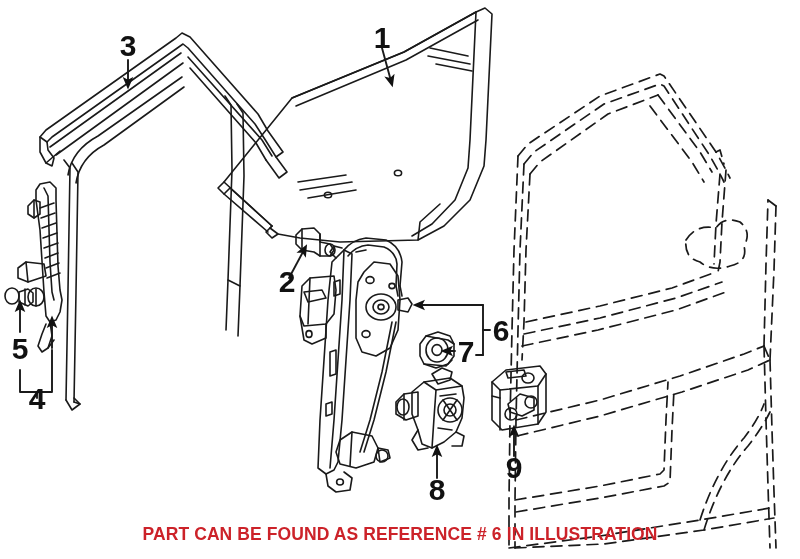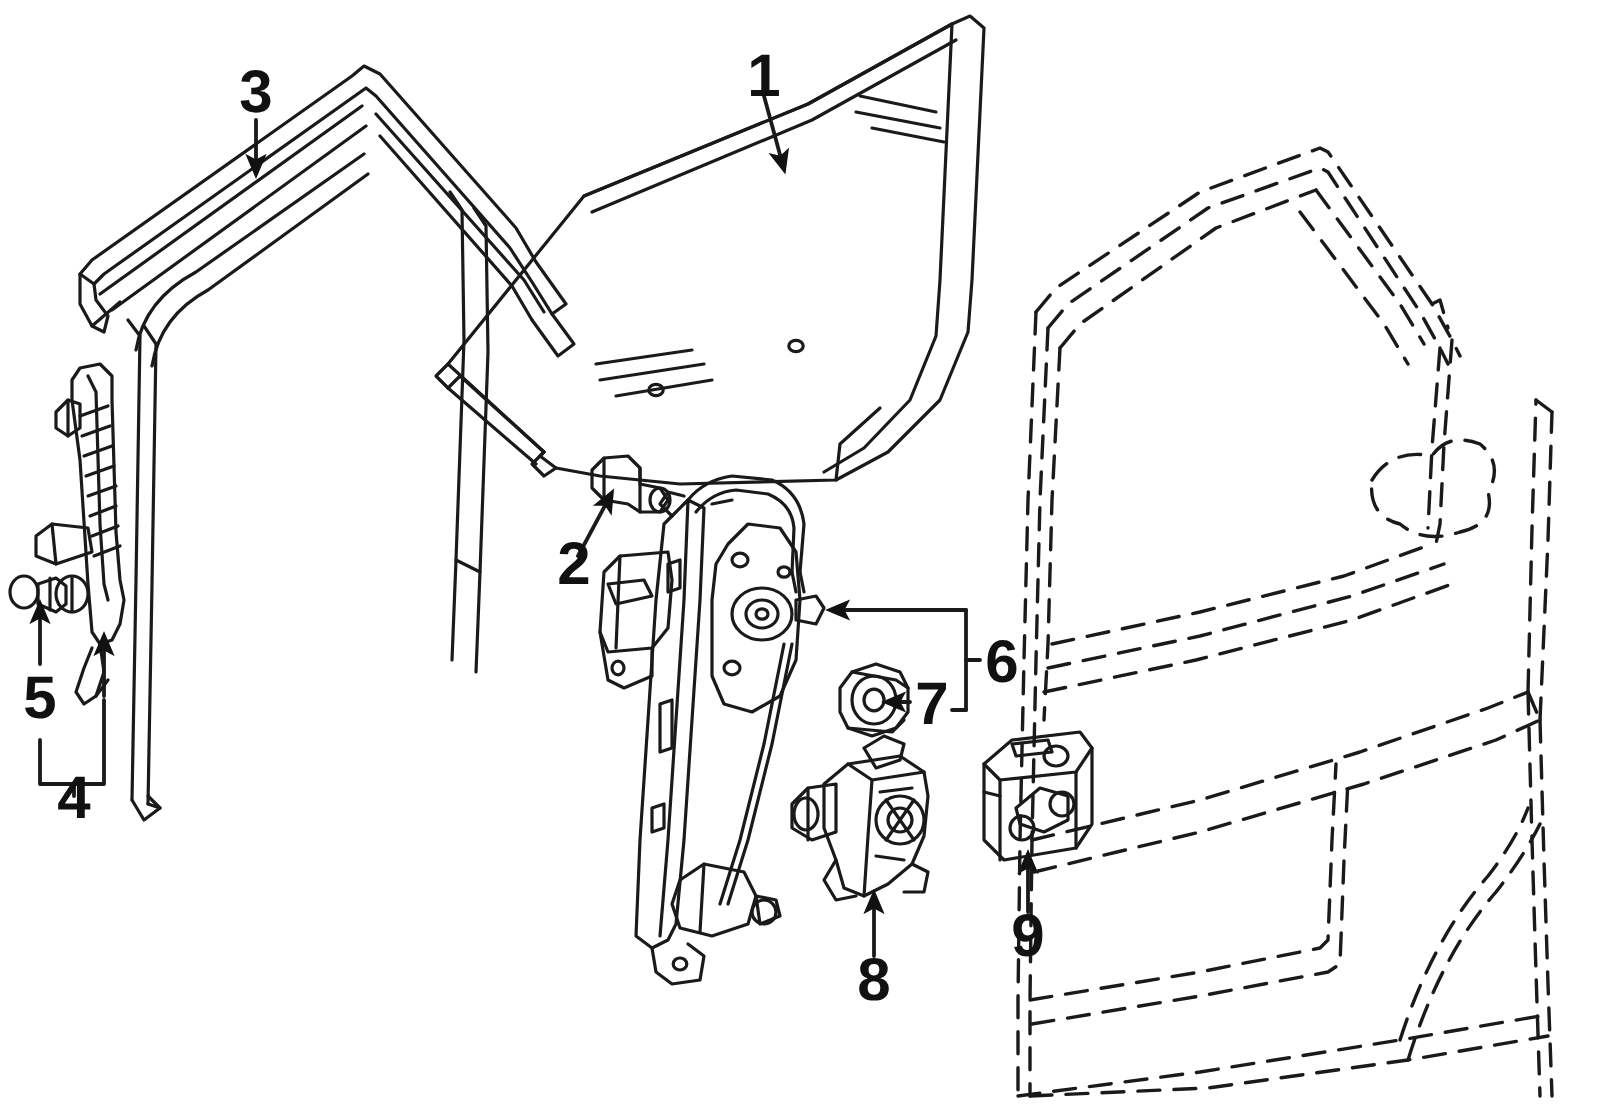--- a/index.html
+++ b/index.html
@@ -362,14 +362,15 @@
       <text class="callout-num" x="37" y="409">4</text>
       <text class="callout-num" x="20" y="359">5</text>
       <text class="callout-num" x="501" y="341">6</text>
       <text class="callout-num" x="466" y="362">7</text>
       <text class="callout-num" x="437" y="500">8</text>
       <text class="callout-num" x="514" y="478">9</text>
     </g>
 
   </svg>
 
+  <div class="footer-note" style="color: rgb(204, 34, 41);">PART CAN BE FOUND AS REFERENCE # 6 IN ILLUSTRATION</div>
 
 </div>
 
 </body></html>

